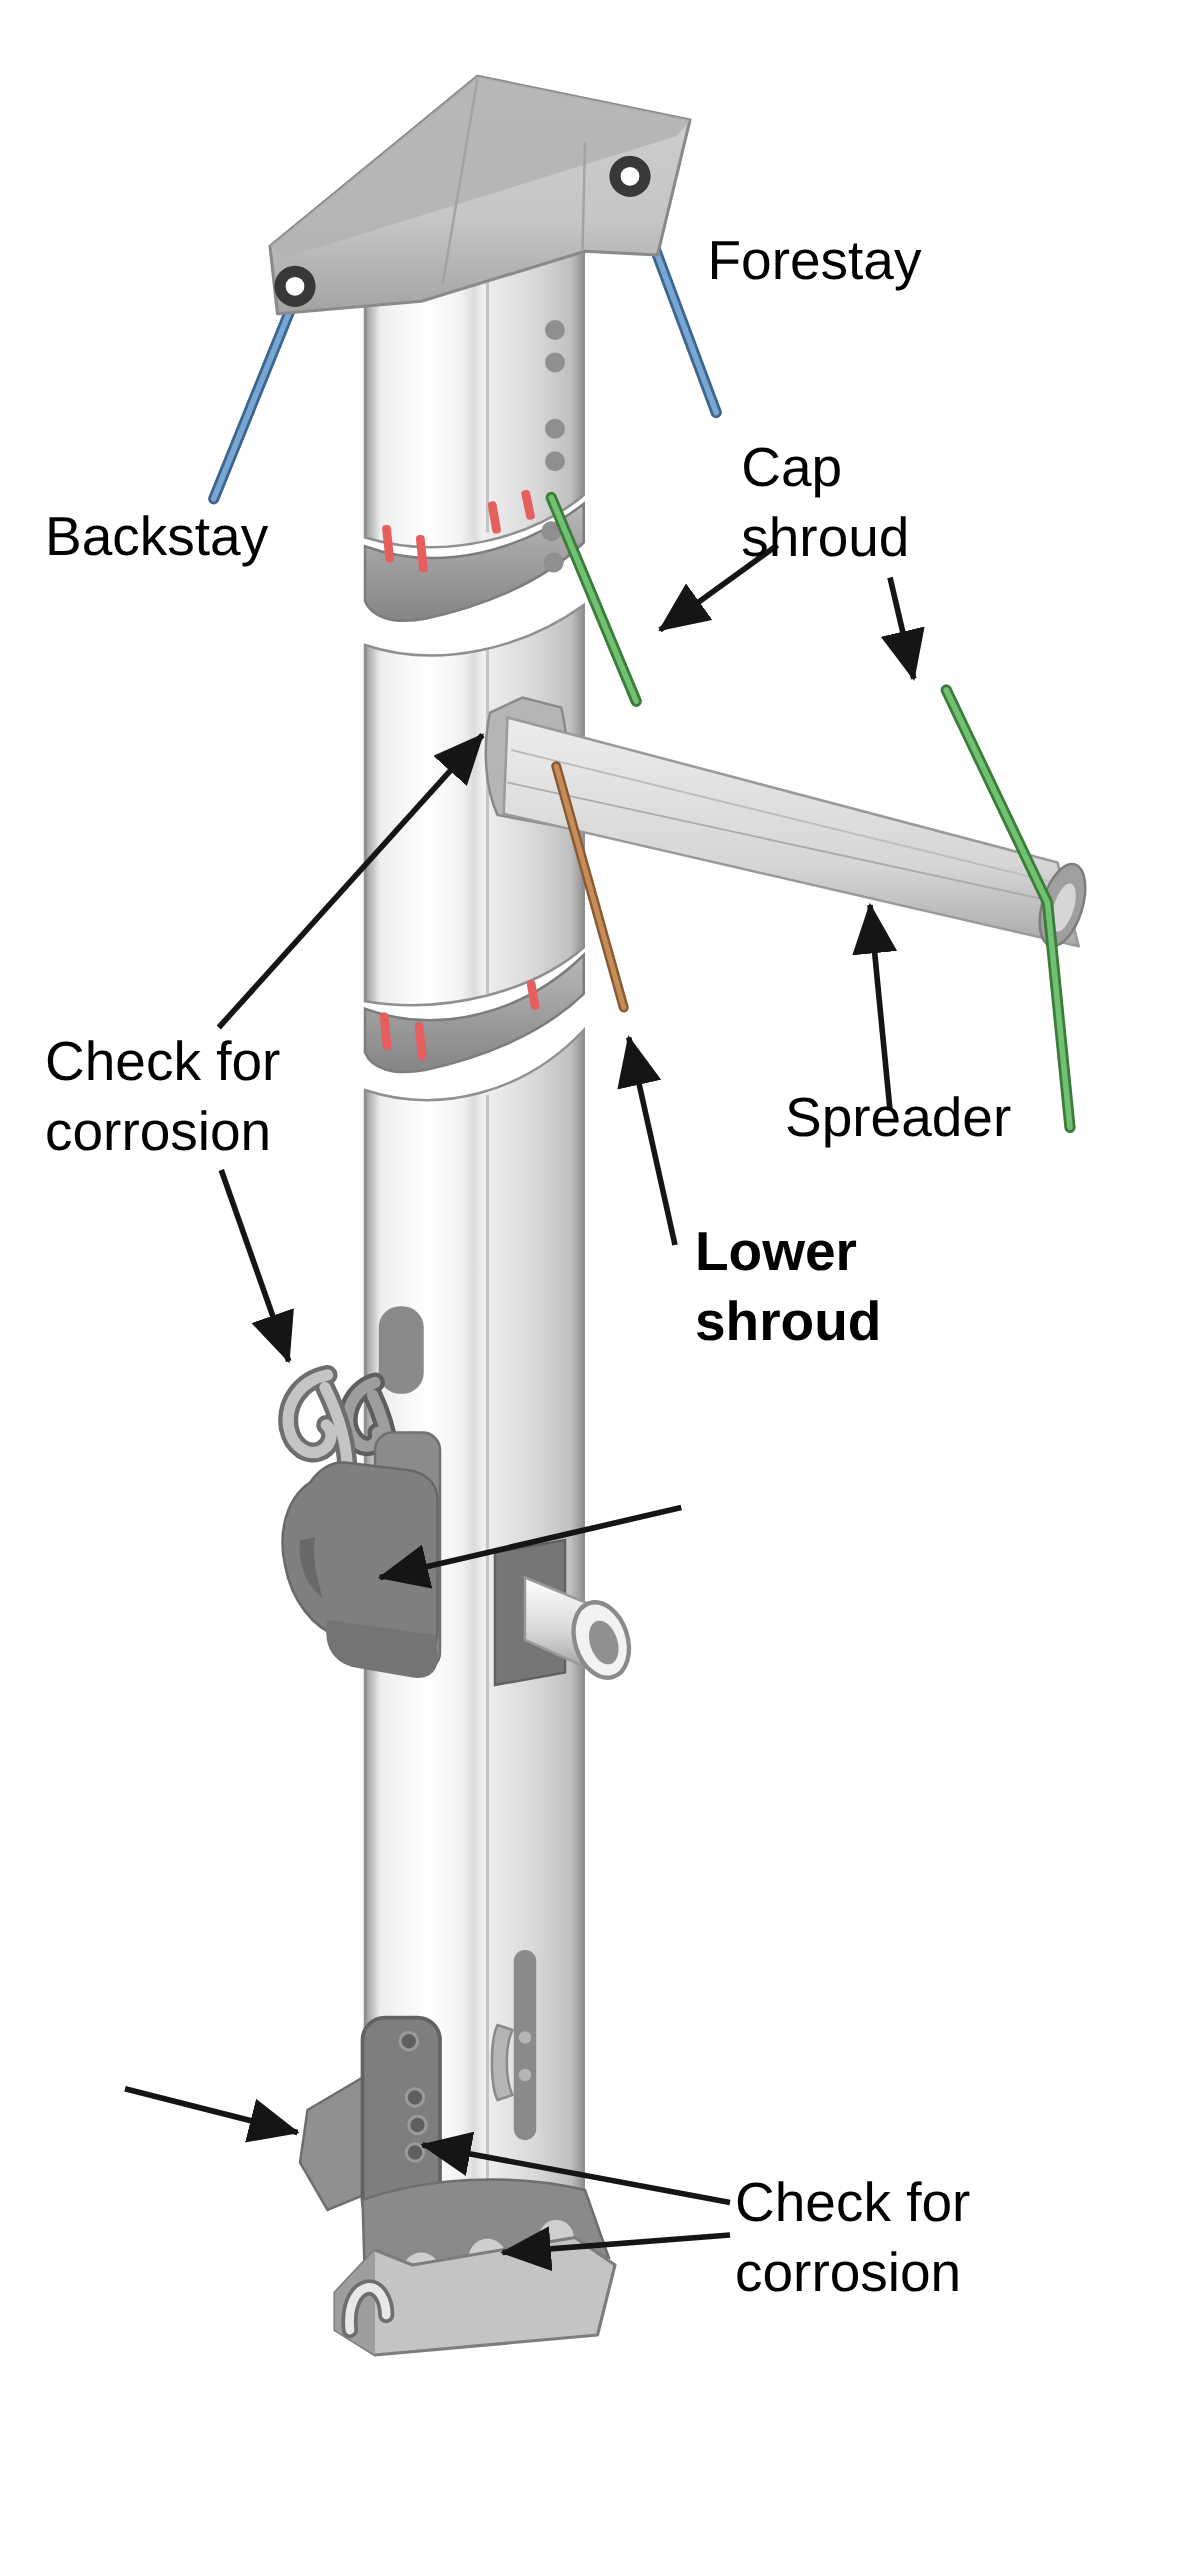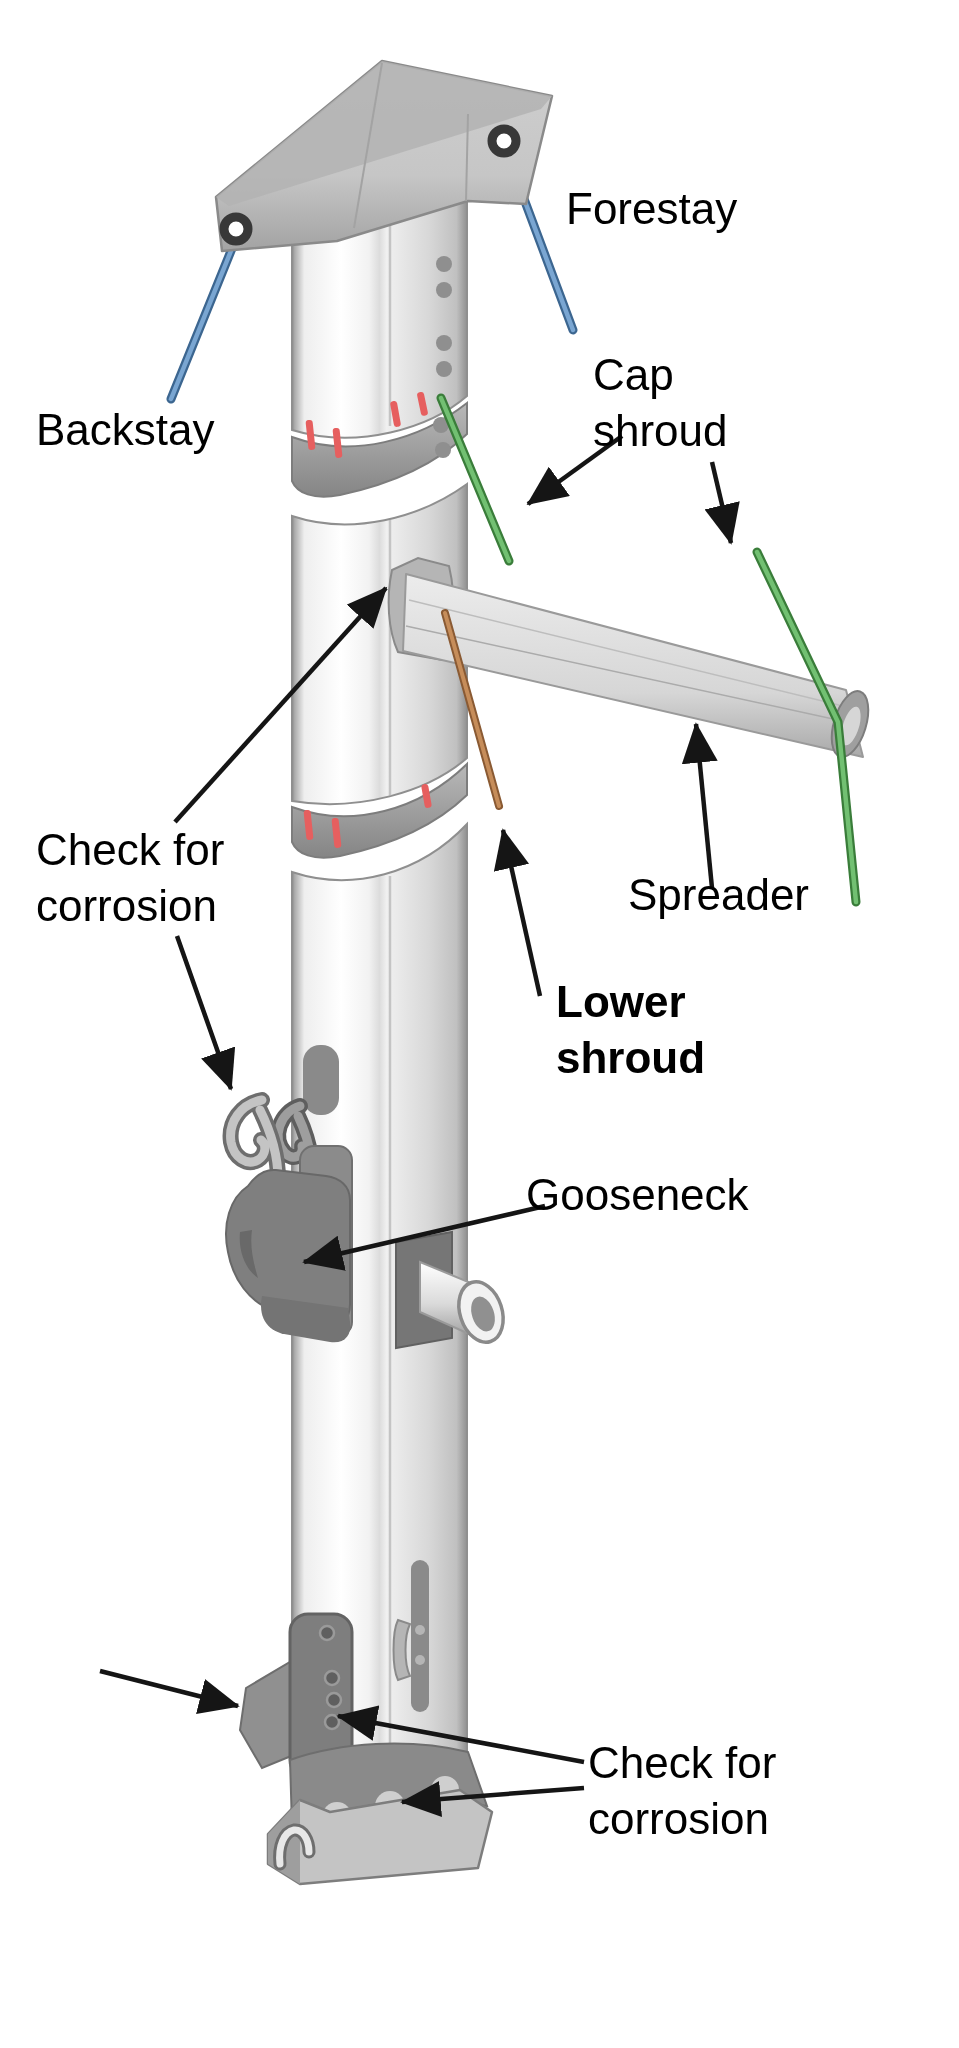--- a/index.html
+++ b/index.html
@@ -211,16 +211,15 @@
 
   <div class="lbl" style="left:566px;top:181px;">Forestay</div>
   <div class="lbl" style="left:36px;top:402px;">Backstay</div>
   <div class="lbl center" style="left:593px;top:347px;width:200px;">Cap
 shroud</div>
   <div class="lbl" style="left:36px;top:822px;">Check for
 corrosion</div>
   <div class="lbl" style="left:628px;top:851px;margin-top:16px;">Spreader</div>
   <div class="lbl" style="left:556px;top:974px;font-weight:bold;">Lower
 shroud</div>
-  <div class="lbl" style="left:526px;top:1167px;">Gooseneck</div>
   <div class="lbl" style="left:588px;top:1735px;">Check for
 corrosion</div>
 </div>
 
 </body></html>

